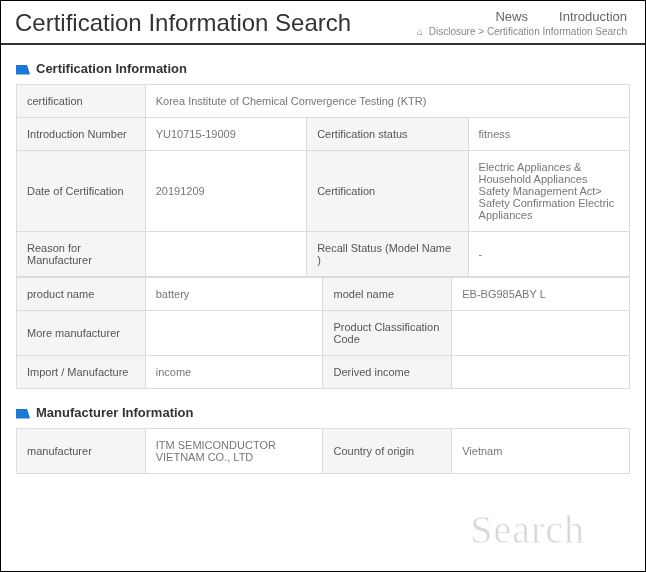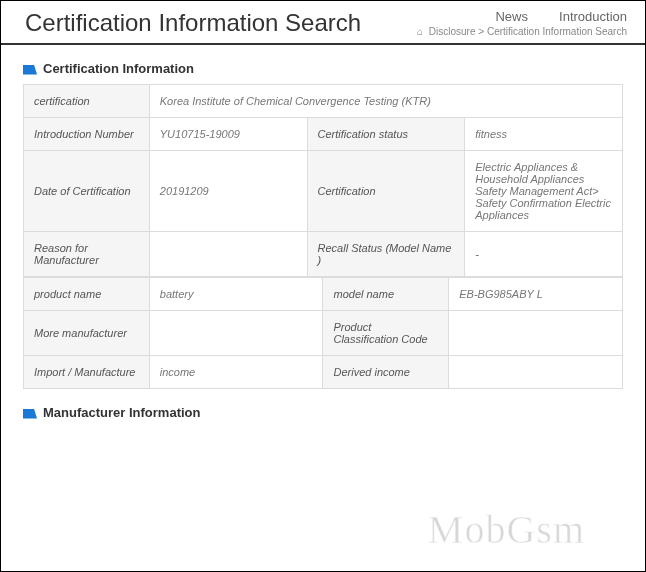--- a/index.html
+++ b/index.html
@@ -9,21 +9,21 @@
     width: 646px;
     height: 572px;
     overflow: hidden;
     position: relative;
     border: 1px solid #000;
   }
   .header {
     display: flex;
     justify-content: space-between;
     align-items: flex-end;
-    padding: 8px 18px 6px 24px;
+    padding: 8px 18px 6px 14px;
     border-bottom: 2px solid #333;
   }
   .page-title {
     font-size: 24px;
     font-weight: 400;
     color: #333;
   }
   .top-nav {
     text-align: right;
     font-size: 11px;
@@ -42,21 +42,21 @@
   .breadcrumb {
     font-size: 10px;
     color: #888;
   }
   .breadcrumb .home-icon {
     display: inline-block;
     margin-right: 3px;
     color: #5a7aa8;
   }
   .content {
-    padding: 0 22px;
+    padding: 0 15px;
   }
   .section-title {
     margin-top: 16px;
     margin-bottom: 8px;
     font-size: 13px;
     font-weight: 700;
     color: #333;
   }
   .section-title::before {
     content: "";
@@ -65,21 +65,20 @@
     height: 10px;
     background: #1a78d6;
     clip-path: polygon(0 0, 78% 0, 100% 100%, 0 100%);
     margin-right: 6px;
     vertical-align: middle;
   }
   table.info {
     width: 100%;
     border-collapse: collapse;
     table-layout: fixed;
-    font-style: italic;
   }
   table.info td, table.info th {
     border: 1px solid #dcdcdc;
     padding: 10px 10px;
     font-size: 11px;
     vertical-align: middle;
     text-align: left;
     font-weight: 400;
     color: #666;
   }
@@ -176,16 +175,26 @@
     <tr>
       <td class="label">Import / Manufacture</td>
       <td class="val">income</td>
       <td class="label">Derived income</td>
       <td class="val"></td>
     </tr>
   </tbody>
     </table>
 
   <div class="section-title">Manufacturer Information</div>
+  <table class="info">
+    <tbody>
+        <tr>
+      <td class="label">manufacturer</td>
+      <td class="val">ITM SEMICONDUCTOR VIETNAM CO., LTD</td>
+      <td class="label">Country of origin</td>
+      <td class="val">Vietnam</td>
+    </tr>
+  </tbody>
+    </table>
 
 </div>
 
-<div class="watermark">MobGsm</div>
+<div class="watermark">Search</div>
 
 </body></html>

